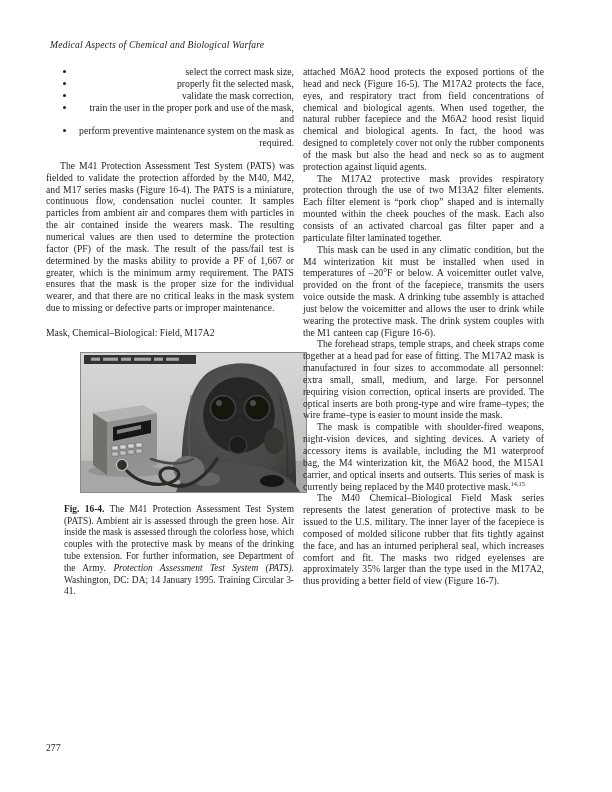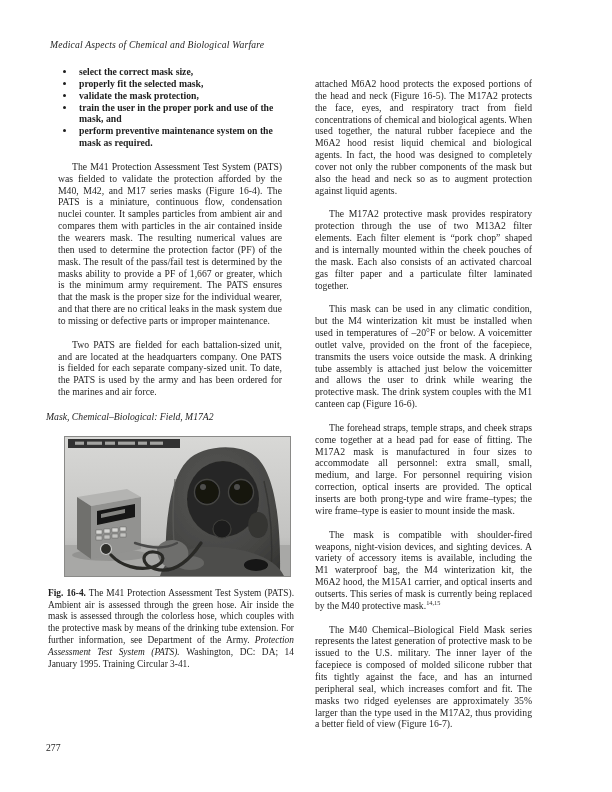--- a/index.html
+++ b/index.html
@@ -17,33 +17,33 @@
     color:#232323;
   }
   .col {
     position:absolute; top:66px;
     font-size:9.7px; line-height:11.85px;
     text-align:justify;
     color:#1e1e1e;
   }
   .col-left  { left:46px;  width:248px; }
   .col-right { left:303px; width:241px; }
-  .col p { margin:12px; text-indent:14px; }
+  .col p { margin:0; text-indent:14px; }
   .col p.no-indent { text-indent:0; }
   ul.bullet-list {
     margin:0 0 11px 0; padding:0 0 0 30px;
-    text-align:left; list-style:disc outside;font-weight:bold;
+    text-align:right; list-style:disc outside;
   }
   ul.bullet-list li { margin:0; padding-left:3px; }
   h3.section-heading {
-    font-size:9.7px; font-weight:normal; font-style:italic;
+    font-size:9.7px; font-weight:normal; 
     margin:13px 0 12px 0; text-align:left; text-indent:0;
   }
   h3.section-heading.m40 { margin:16px 0 14px 0; }
-  figure.pats-figure { margin:14px 0 0 2px; padding:0; }
+  figure.pats-figure { margin:14px 0 0 18px; padding:0; }
   .photo-frame {
     margin-left:17px; width:225px; height:139px;
     outline:1px solid #8a8a88;
     background:#c7c7c5;
   }
   figcaption {
     margin-top:12px;
     font-size:9.4px; line-height:11.8px; text-align:justify;
   }
   figcaption .cap-label { font-weight:bold; }
@@ -58,26 +58,25 @@
 <body>
 
 <div class="page">
 
   <div class="running-head">Medical Aspects of Chemical and Biological Warfare</div>
 
   <div class="col col-left">
     <ul class="bullet-list">
       <li>select the correct mask size,</li>
       <li>properly fit the selected mask,</li>
-      <li>validate the mask protection,</li>
+      <li>validate the mask correction,</li>
       <li>train the user in the proper pork and use of the mask, and</li>
       <li>perform preventive maintenance system on the mask as required.</li>
     </ul>
     <p>The M41 Protection Assessment Test System (PATS) was fielded to validate the protection afforded by the M40, M42, and M17 series masks (Figure 16-4). The PATS is a miniature, continuous flow, condensation nuclei counter. It samples particles from ambient air and compares them with particles in the air contained inside the wearers mask. The resulting numerical values are then used to determine the protection factor (PF) of the mask. The result of the pass/fail test is determined by the masks ability to provide a PF of 1,667 or greater, which is the minimum army requirement. The PATS ensures that the mask is the proper size for the individual wearer, and that there are no critical leaks in the mask system due to missing or defective parts or improper maintenance.</p>
-    <p>Two PATS are fielded for each battalion-sized unit, and are located at the headquarters company. One PATS is fielded for each separate company-sized unit. To date, the PATS is used by the army and has been ordered for the marines and air force.</p>
     <h3 class="section-heading">Mask, Chemical–Biological: Field, M17A2</h3>
 
     <figure class="pats-figure">
       <div class="photo-frame">
         <svg width="225" height="139" viewBox="0 0 225 139" xmlns="http://www.w3.org/2000/svg">
           <defs>
             <linearGradient id="bgg" x1="0" y1="0" x2="0" y2="1">
               <stop offset="0" stop-color="#d8d8d6"></stop>
               <stop offset="0.72" stop-color="#c3c3c1"></stop>
               <stop offset="1" stop-color="#a2a2a0"></stop>

